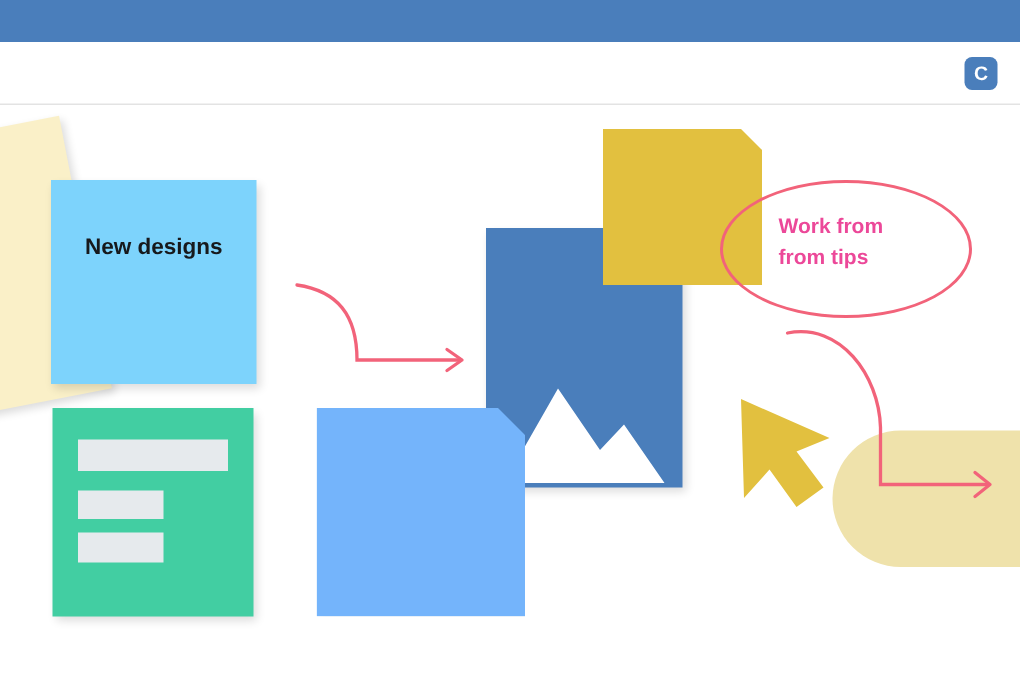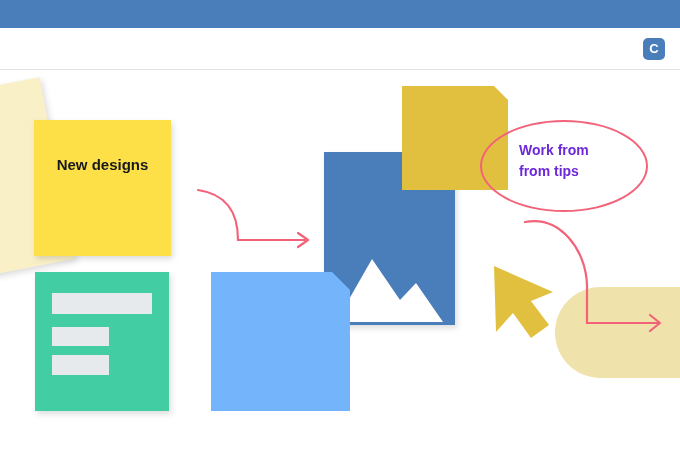--- a/index.html
+++ b/index.html
@@ -66,21 +66,21 @@
     left: -52px; top: 16px;
     width: 110px; height: 185px;
     background: #faf0c8;
     transform: rotate(-11deg);
   }
 
   
   .note-purple {
     left: 34px; top: 50px;
     width: 137px; height: 136px;
-    background: #fde047;
+    background: #7dd3fc;
   }
   .note-purple .note-text {
     position: absolute;
     left: 0; right: 0;
     top: 36px;
     text-align: center;
     font-size: 15px;
     font-weight: bold;
     color: #17191c;
   }
@@ -139,21 +139,21 @@
     border-radius: 50%;
     box-sizing: border-box;
     background: transparent;
   }
   .bubble-text {
     left: 519px; top: 70px;
     width: 120px;
     font-size: 14px;
     font-weight: bold;
     line-height: 21px;
-    color: #6d28d9;
+    color: #ec4899;
   }
 
   
   .overlay-svg {
     left: 0; top: 0;
     width: 680px; height: 382px;
     pointer-events: none;
   }
 </style>
 </head>

